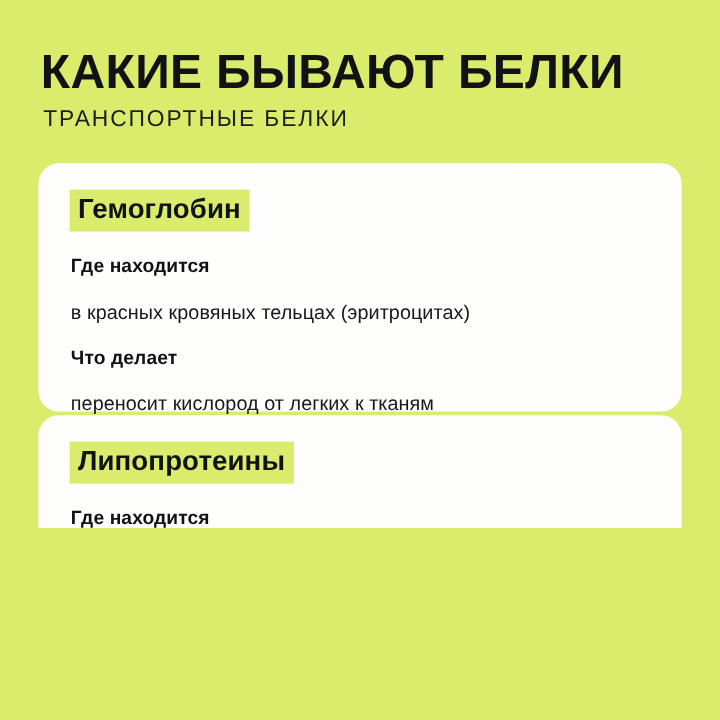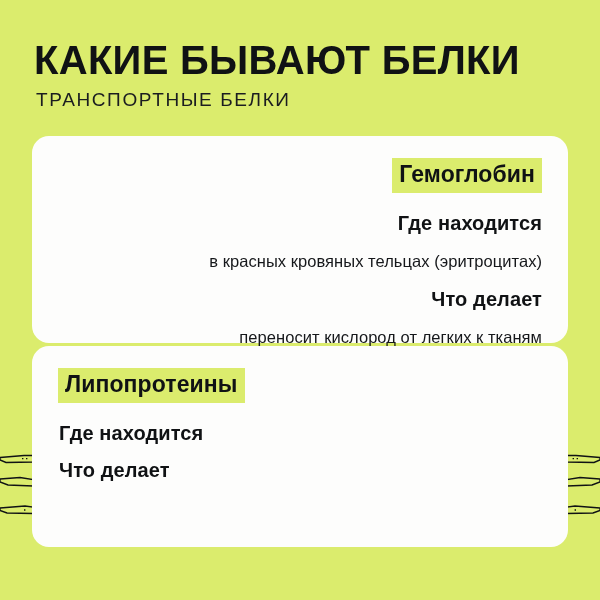--- a/index.html
+++ b/index.html
@@ -12,21 +12,21 @@
     overflow: hidden;
     background: #dbec6d;
     font-family: "Liberation Sans", "DejaVu Sans", sans-serif;
     color: #15171a;
     -webkit-font-smoothing: antialiased;
   }
 
   .page {
     position: relative;
     width: 600px;
-    height: 600px;
+    height: 440px;
     box-sizing: border-box;
     background: #dbec6d;
     overflow: hidden;
   }
 
   
   .header {
     position: absolute;
     left: 34px;
     top: 38px;
@@ -54,41 +54,41 @@
   
   .card {
     position: absolute;
     left: 32px;
     width: 536px;
     background: #fdfdfc;
     border-radius: 17px;
     box-sizing: border-box;
     padding: 22px 26px 24px 26px;
   }
-  .card-1 { top: 136px; height: 207px; text-align: right; }
+  .card-1 { top: 136px; height: 207px; }
   .card-2 { top: 346px; height: 201px; }
 
   .card-heading {
     display: inline-block;
     margin: 0 0 4px 0;
     padding: 2px 7px 4px 7px;
     background: #dbec6d;
     font-size: 23px;
     line-height: 29px;
     font-weight: 600;
     letter-spacing: 0.1px;
     color: #101214;
   }
 
   .field { margin-top: 15px; }
   .field:first-of-type { margin-top: 18px; }
 
   .field-label {
     margin: 0 0 2px 1px;
-    font-size: 20px;
+    font-size: 16px;
     line-height: 22px;
     font-weight: 700;
     letter-spacing: 0.1px;
     color: #101214;
   }
   .field-value {
     margin: 16px 0 0 1px;
     font-size: 16.5px;
     line-height: 23px;
     font-weight: 400;

